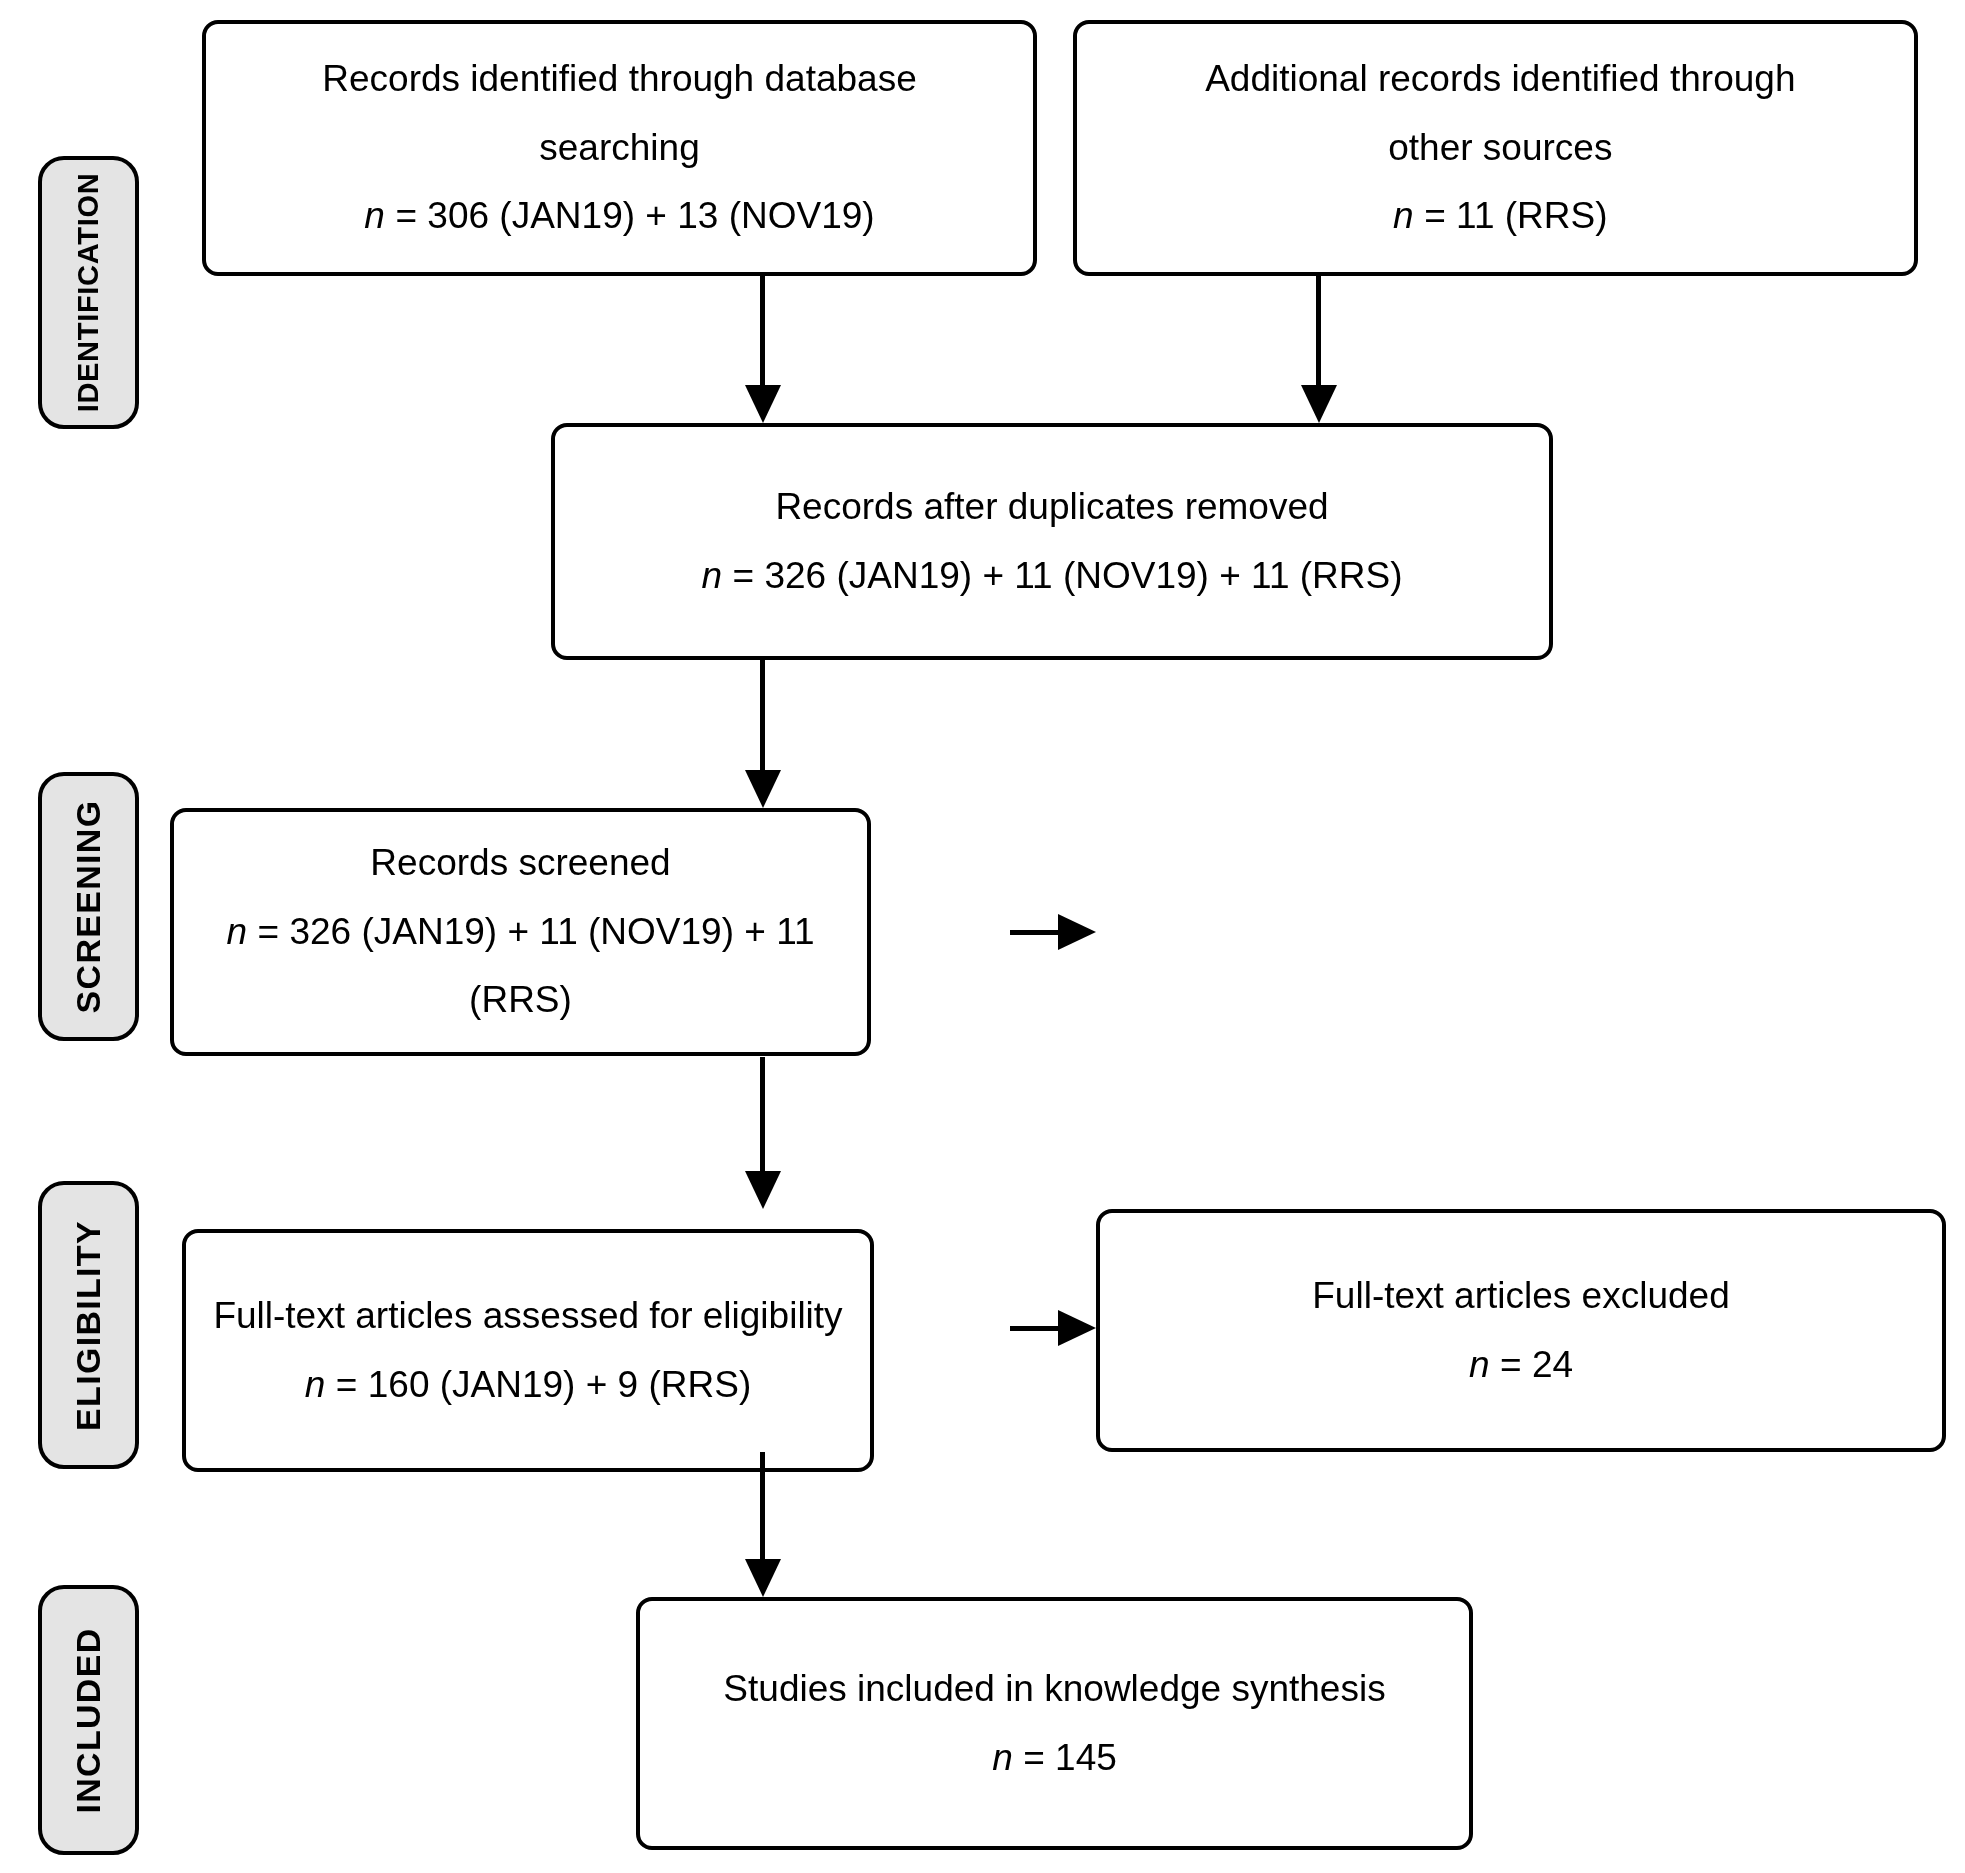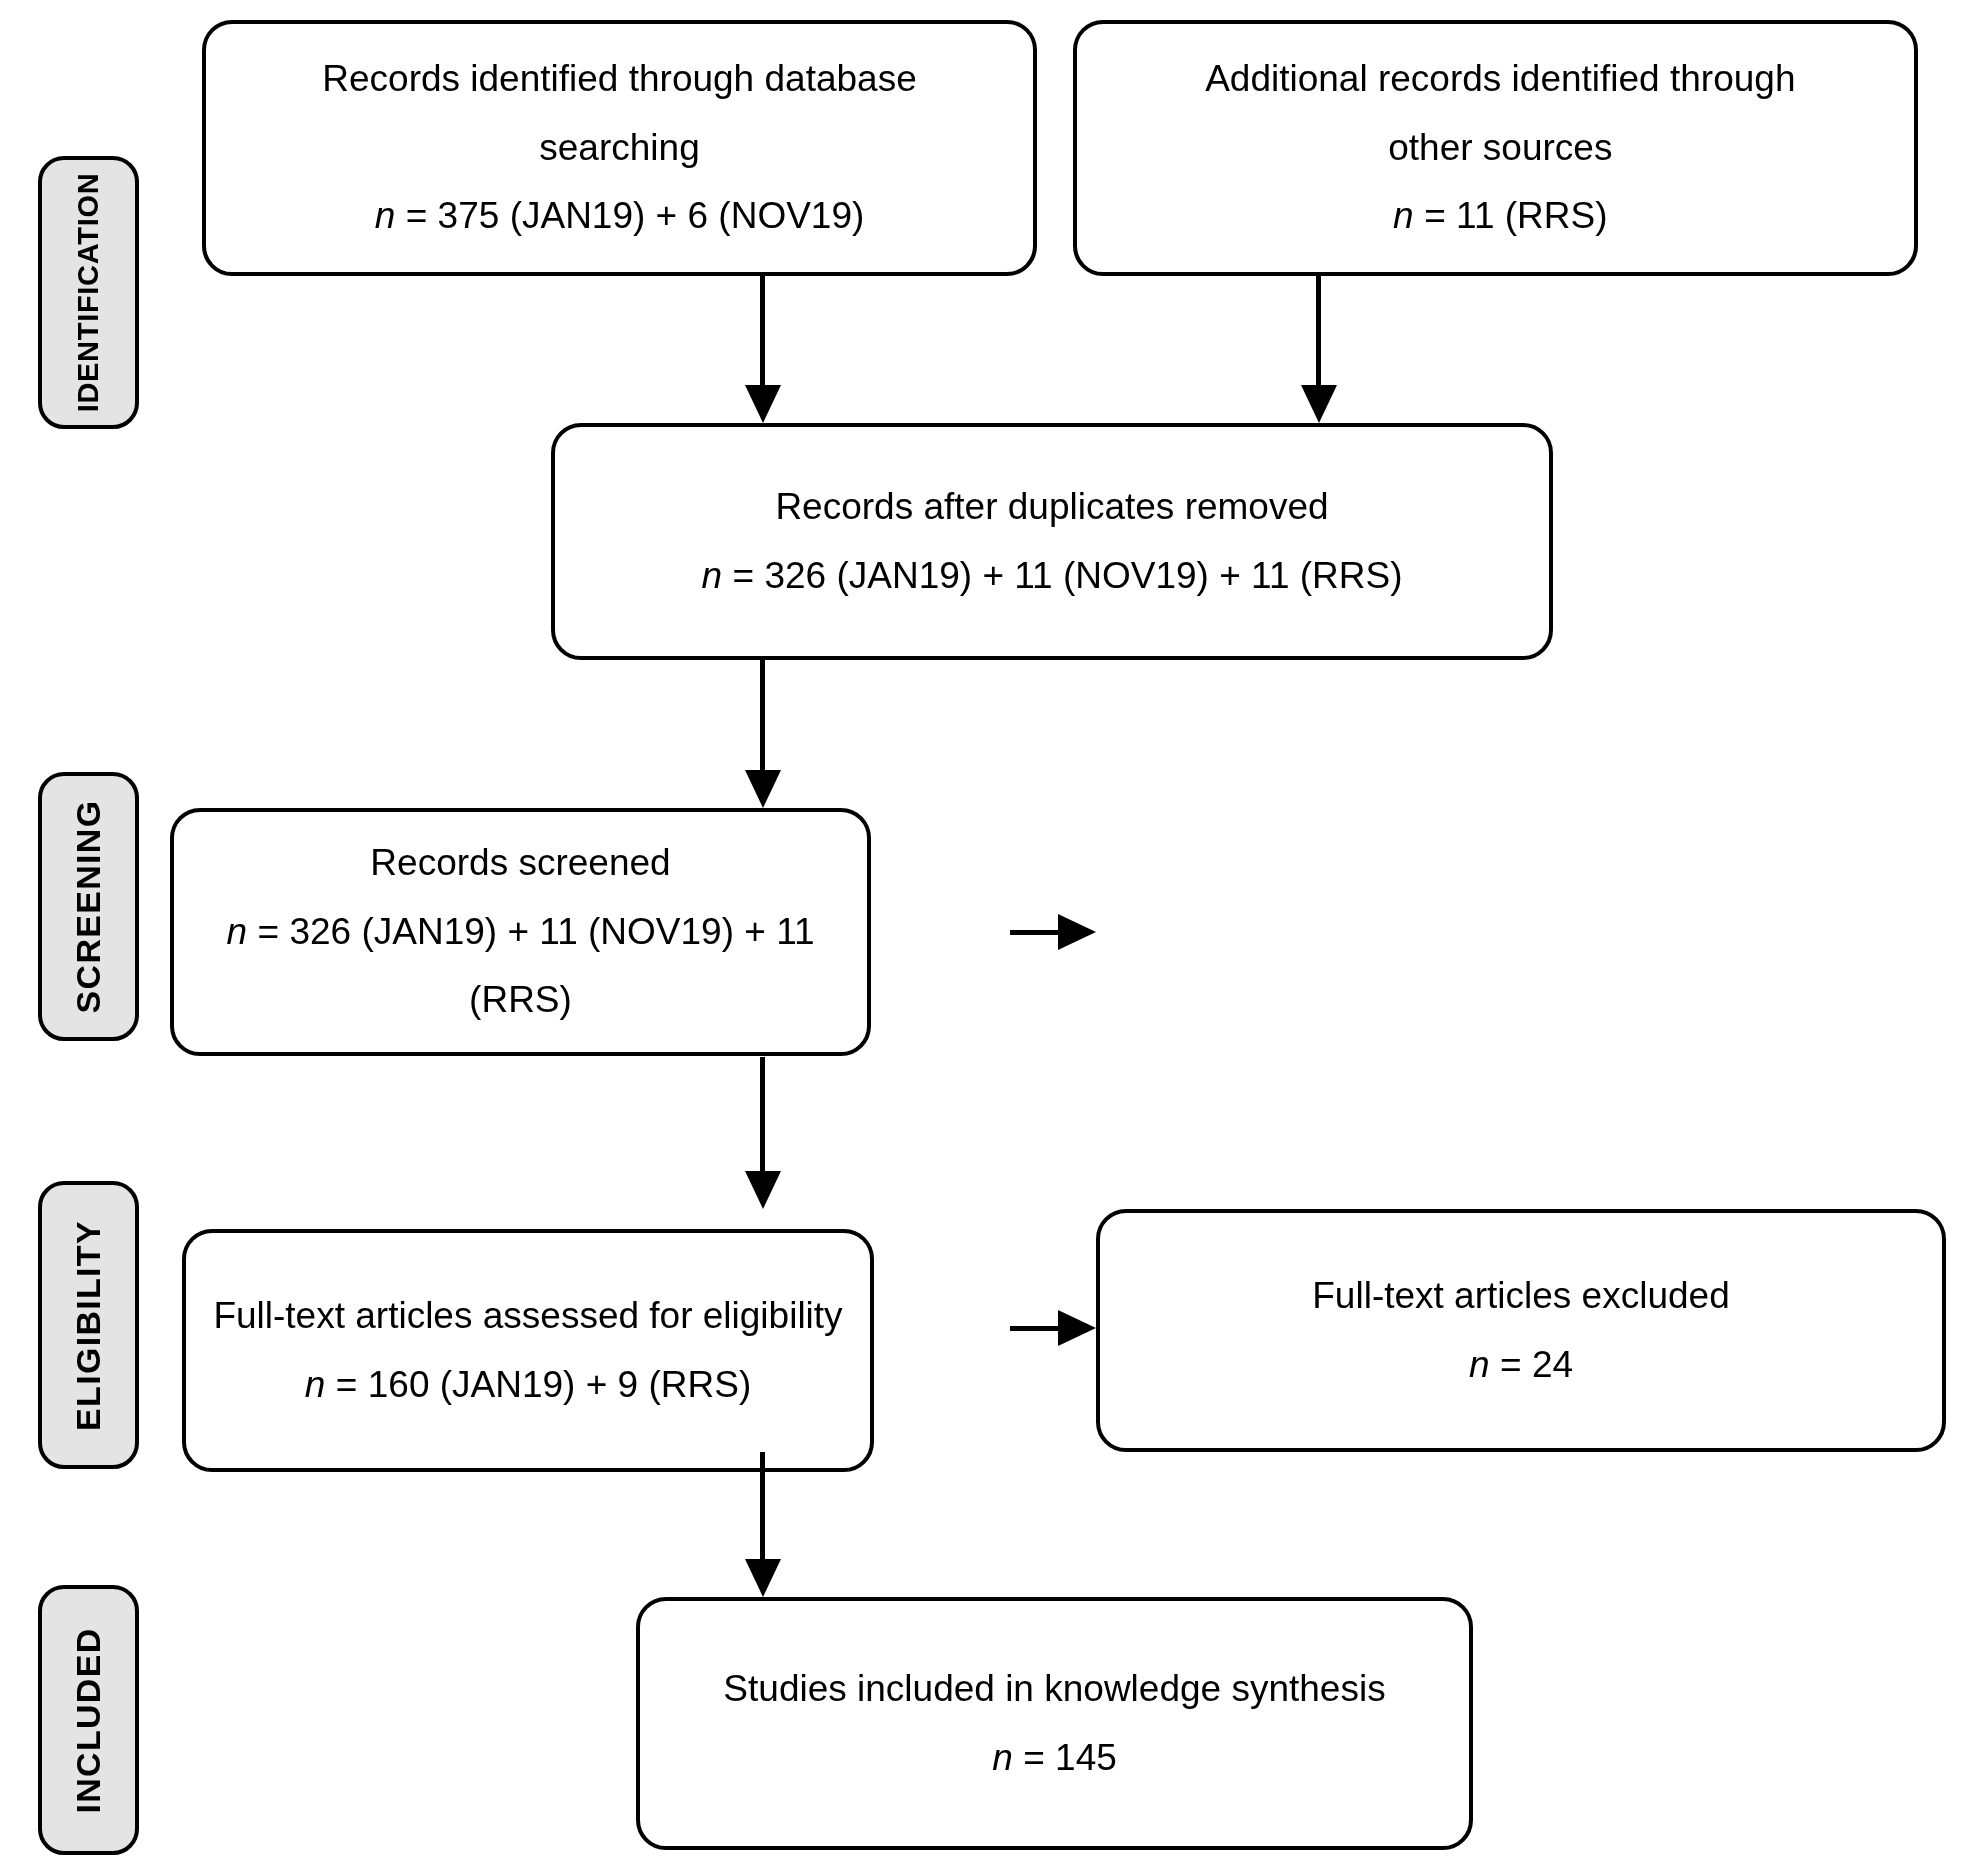--- a/index.html
+++ b/index.html
@@ -9,21 +9,21 @@
     background:#ffffff;
     font-family:"Liberation Sans","DejaVu Sans",sans-serif;
     color:#000;
     overflow:hidden;
   }
   
   .fbox{
     position:absolute;
     box-sizing:border-box;
     border:4.6px solid #000;
-    border-radius:30px;
+    border-radius:16px;
     background:#ffffff;
     display:flex;
     flex-direction:column;
     justify-content:center;
     align-items:center;
     text-align:center;
     font-size:37px;
     line-height:1.85;
     padding:6.6px 18.4px;
   }
@@ -82,21 +82,21 @@
   <div class="stage" style="left:38px;top:1181px;width:101px;height:288px;">
     <span>ELIGIBILITY</span>
   </div>
   <div class="stage" style="left:38px;top:1585px;width:101px;height:270px;">
     <span>INCLUDED</span>
   </div>
 
   <div class="fbox" style="left:202px;top:20px;width:835px;height:256px;">
     <span class="tline">Records identified through database</span>
     <span class="tline">searching</span>
-    <span class="tline nline"><i>n</i><span>= 375 (JAN19) + 6 (NOV19)</span></span>
+    <span class="tline nline"><i>n</i><span>= 306 (JAN19) + 13 (NOV19)</span></span>
   </div>
 
   <div class="fbox" style="left:1073px;top:20px;width:845px;height:256px;padding-left:28px;">
     <span class="tline">Additional records identified through</span>
     <span class="tline">other sources</span>
     <span class="tline nline"><i>n</i><span>= 11 (RRS)</span></span>
   </div>
 
   <div class="fbox" style="left:551px;top:423px;width:1002px;height:237px;">
     <span class="tline">Records after duplicates removed</span>

